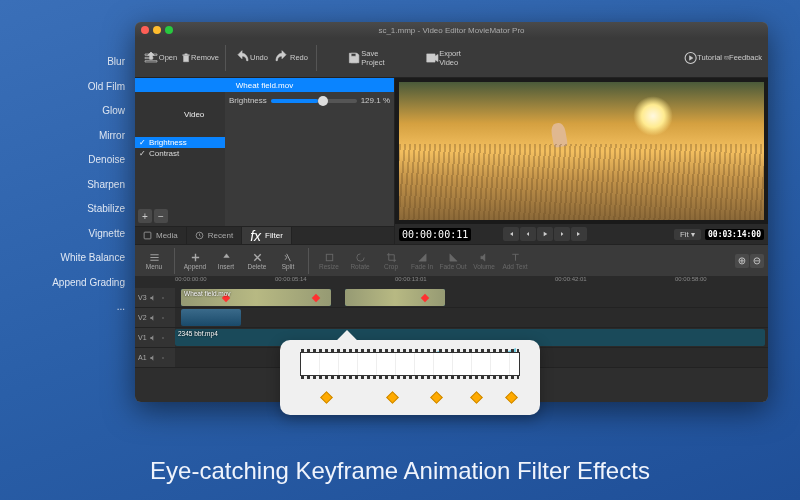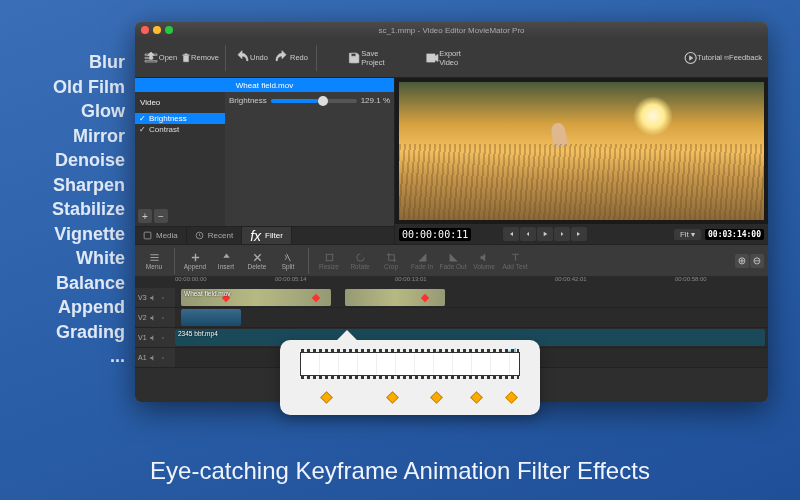--- a/index.html
+++ b/index.html
@@ -1,37 +1,37 @@
 <!DOCTYPE html>
 <html><head>
 <meta charset="utf-8">
 <style>
   * { box-sizing: border-box; margin: 0; padding: 0; font-family: -apple-system, "Helvetica Neue", Arial, sans-serif; }
   body { width: 800px; height: 500px; overflow: hidden; background: linear-gradient(160deg, #3a6fb8 0%, #2a5fa8 50%, #1f4f98 100%); position: relative; }
-  .promo-list { position: absolute; left: 20px; top: 50px; color: #e0e8f4; font-size: 18px; line-height: 24.5px; font-weight: 700; text-align: right; width: 105px; }
+  .promo-list { position: absolute; left: 20px; top: 50px; color: #e0e8f4; font-size: 10px; line-height: 24.5px; font-weight: 400; text-align: right; width: 105px; }
   .promo-list div { display:block; }
   .tagline { position: absolute; bottom: 15px; left: 0; width: 100%; text-align: center; color: #f0f4fc; font-size: 24px; font-weight: 300; }
   .window { position: absolute; left: 135px; top: 22px; width: 633px; height: 380px; background: #737373; border-radius: 6px; box-shadow: 0 8px 30px rgba(0,0,0,0.5); overflow: hidden; display: flex; flex-direction: column; font-size: 9px; color: #ccc; }
   .titlebar { height: 16px; background: linear-gradient(#4a4a4a,#3a3a3a); display: flex; align-items: center; padding: 0 6px; position: relative; }
   .traffic { display: flex; gap: 4px; }
   .dot { width: 8px; height: 8px; border-radius: 50%; }
   .dot.red { background: #ff5f56; } .dot.yellow { background: #ffbd2e; } .dot.green { background: #27c93f; }
   .titlebar-title { position: absolute; left:0; right:0; text-align:center; font-size: 8px; color:#aaa; pointer-events:none;}
   .toolbar { height: 40px; background: #3a3a3a; border-bottom:1px solid #222; display:flex; align-items:center; padding:0 6px; gap:2px; }
   .tbtn { display:flex; flex-direction:row; align-items:center; justify-content:center; width:38px; height:36px; color:#ccc; font-size:7.5px; cursor:pointer; border-radius:3px;}
   .tbtn svg { width:16px; height:16px; fill:#ccc; stroke:#ccc; }
   .tbtn-wide{width:52px;margin-left:24px;}
   .tsep{width:1px;height:26px;background:#555;margin:0 4px;}
   .tspacer{flex:1;}
   .mid { display:flex; height:166px; background:#2e2e2e; }
   .left-panel { width:260px; display:flex; flex-direction:column; border-right:1px solid #222;}
   .filter-head { height:14px; background:#0a84ff; color:#fff; font-size:8px; display:flex;align-items:center;justify-content:center;}
   .filter-body { flex:1; display:flex; }
   .fl-left { width:90px; background:#333; display:flex; flex-direction:column;}
-  .fl-cat { font-size:8px; padding:6px 5px; color:#eee;}
+  .fl-cat { font-size:8px; padding:18px 5px; color:#eee;margin-left:44px;}
   .fl-item { font-size:8px; padding:1px 5px 1px 14px; color:#ddd; position:relative; cursor:pointer;}
   .fl-item.sel{background:#0a84ff;color:#fff;}
   .fl-item .chk{position:absolute;left:4px;}
   .fl-btns{display:flex;gap:2px;padding:3px;}
   .sqbtn{width:14px;height:14px;background:#4a4a4a;display:flex;align-items:center;justify-content:center;font-size:10px;color:#ccc;cursor:pointer;border-radius:2px;}
   .fl-right{flex:1;background:#3a3a3a;padding:4px;}
   .prop-row{display:flex;align-items:center;gap:4px;font-size:8px;}
   .slider{flex:1;height:4px;background:#555;position:relative;border-radius:2px;}
   .slider-fill{position:absolute;left:0;top:0;height:100%;background:#0a84ff;border-radius:2px;}
   .slider-thumb{position:absolute;top:-3px;width:10px;height:10px;background:#ddd;border-radius:50%;}

